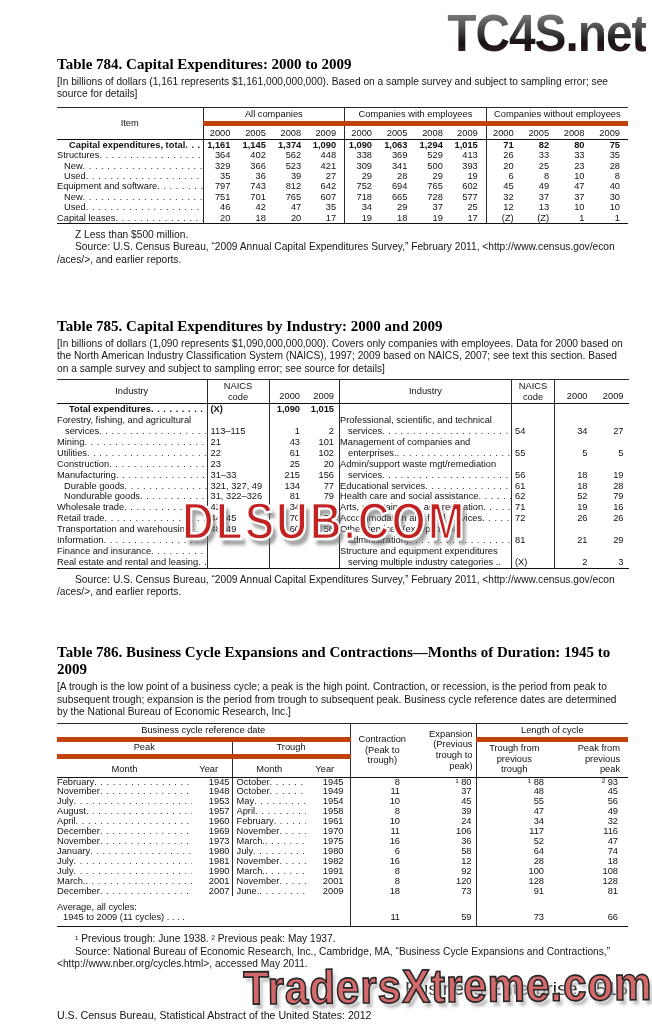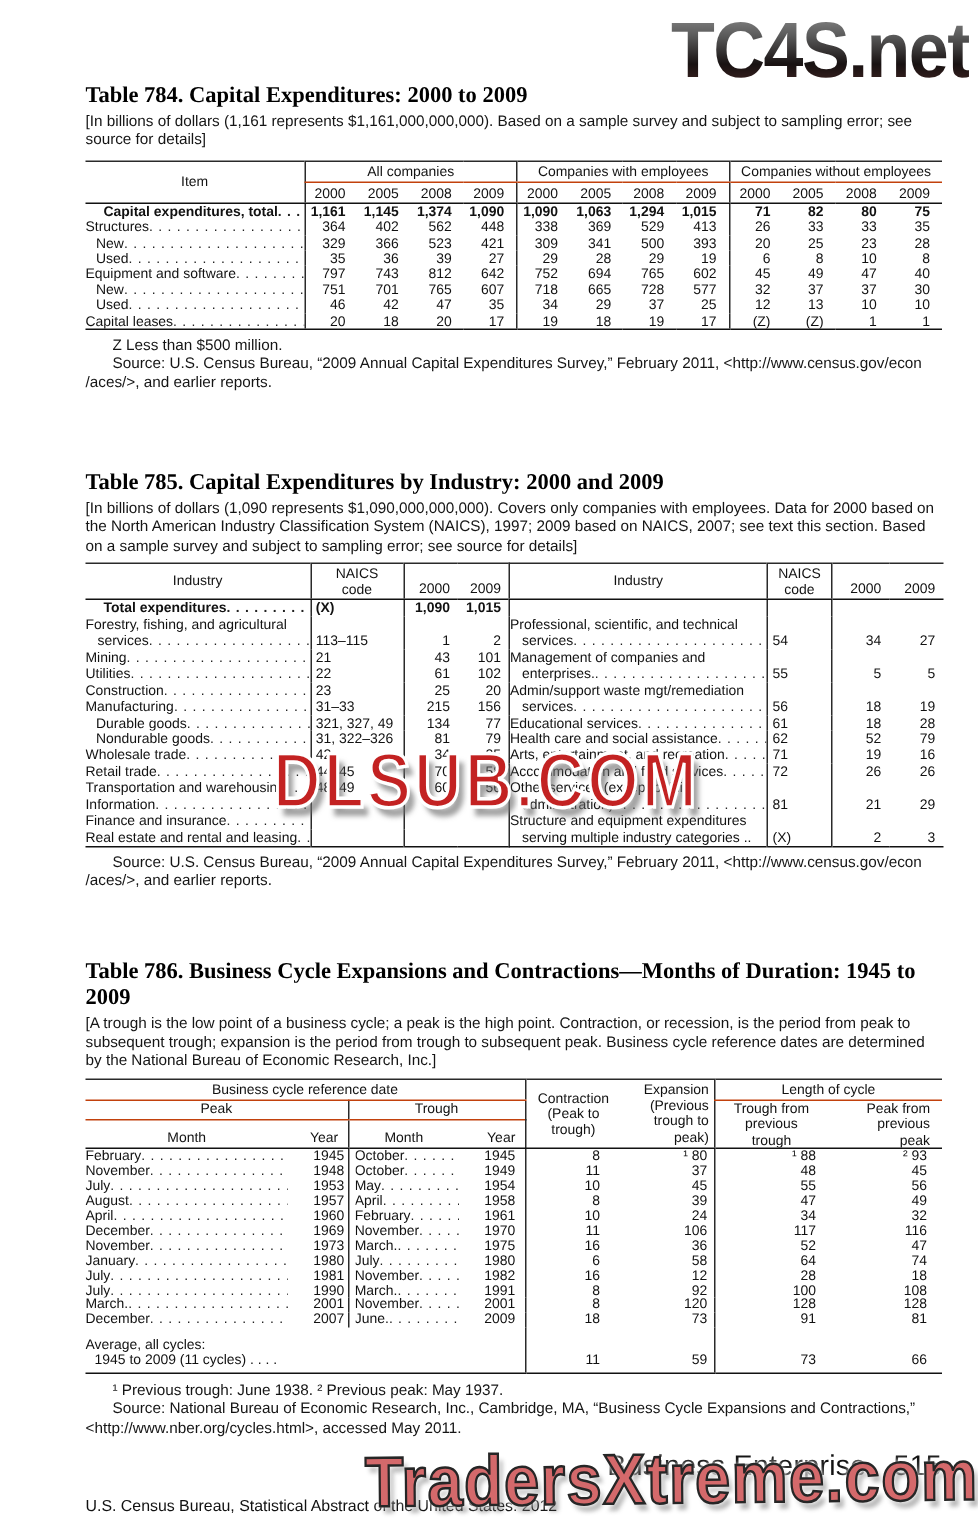--- a/index.html
+++ b/index.html
@@ -6,21 +6,21 @@
   .page{position:relative;width:652px;height:1024px;background:#fff;overflow:hidden;
         font-family:"Liberation Sans",sans-serif;color:#1a1a1a;margin:0 auto}
   .content{position:absolute;left:57px;top:56px;width:571px}
 
   .tbl-title{font-family:"Liberation Serif",serif;font-weight:bold;font-size:15px;line-height:17px;color:#000}
   .note{font-size:10.2px;line-height:12.4px;margin-top:3px;color:#151515}
 
   table{border-collapse:collapse;table-layout:fixed;font-size:9.3px;color:#111}
   th,td{padding:0;font-weight:normal;vertical-align:bottom;overflow:hidden}
   .vl{border-left:1px solid #2a2a2a}
-  .bb{border-bottom:1px solid #c2410c}
+  .bb{border-bottom:5px solid #c2410c}
   .bbh{border-bottom:1.4px solid #111}
   .c{text-align:center}
   .r{text-align:right}
   .pre{white-space:pre-line}
   .num{text-align:right;padding-right:8px;white-space:nowrap}
   tr.b td{font-weight:bold}
   .lbl{display:flex;overflow:hidden}
   .lbl .t{white-space:nowrap}
   .lbl .d{flex:1;white-space:nowrap;overflow:hidden;color:#222;letter-spacing:.5px}
   .lbl .d::before{content:" . . . . . . . . . . . . . . . . . . . . . . . . . . . . . . . . . . . . . . . . . . . . . . ."}
@@ -44,21 +44,21 @@
   .t785 .naics{padding-left:3px;white-space:nowrap}
   .t785 .l1{white-space:nowrap}
   .t785R{border-left:1px solid #2a2a2a}
 
   
   .t786{width:571px;margin-top:4px;border-top:1px solid #2a2a2a;line-height:9.9px}
   .t786 th{line-height:10.6px;font-size:9.3px}
   .t786 .hA th{height:13px;vertical-align:middle}
   .t786 .hB th{height:12px;vertical-align:middle}
   .t786 .hC th{height:16px;vertical-align:bottom;padding-bottom:2px}
-  .t786 .yb{text-align:right;padding-right:6px;vertical-align:bottom}
+  .t786 .yb{text-align:center;padding-right:6px;vertical-align:bottom}
   .t786 .exh{padding-right:3px;vertical-align:middle}
   .t786 .peakh{padding-right:8px;vertical-align:middle}
   .t786 .y1{padding-right:2px}
   .t786 .y2{padding-right:6px}
   .t786 .cc{padding-right:14px}
   .t786 .ec{padding-right:4px}
   .t786 .tc{padding-right:8px}
   .t786 .pc{padding-right:10px}
   .t786 .m2pad{padding-left:4px}
   .t786 .avg td{padding-top:7px;border-bottom:1.4px solid #111;padding-bottom:3px}

